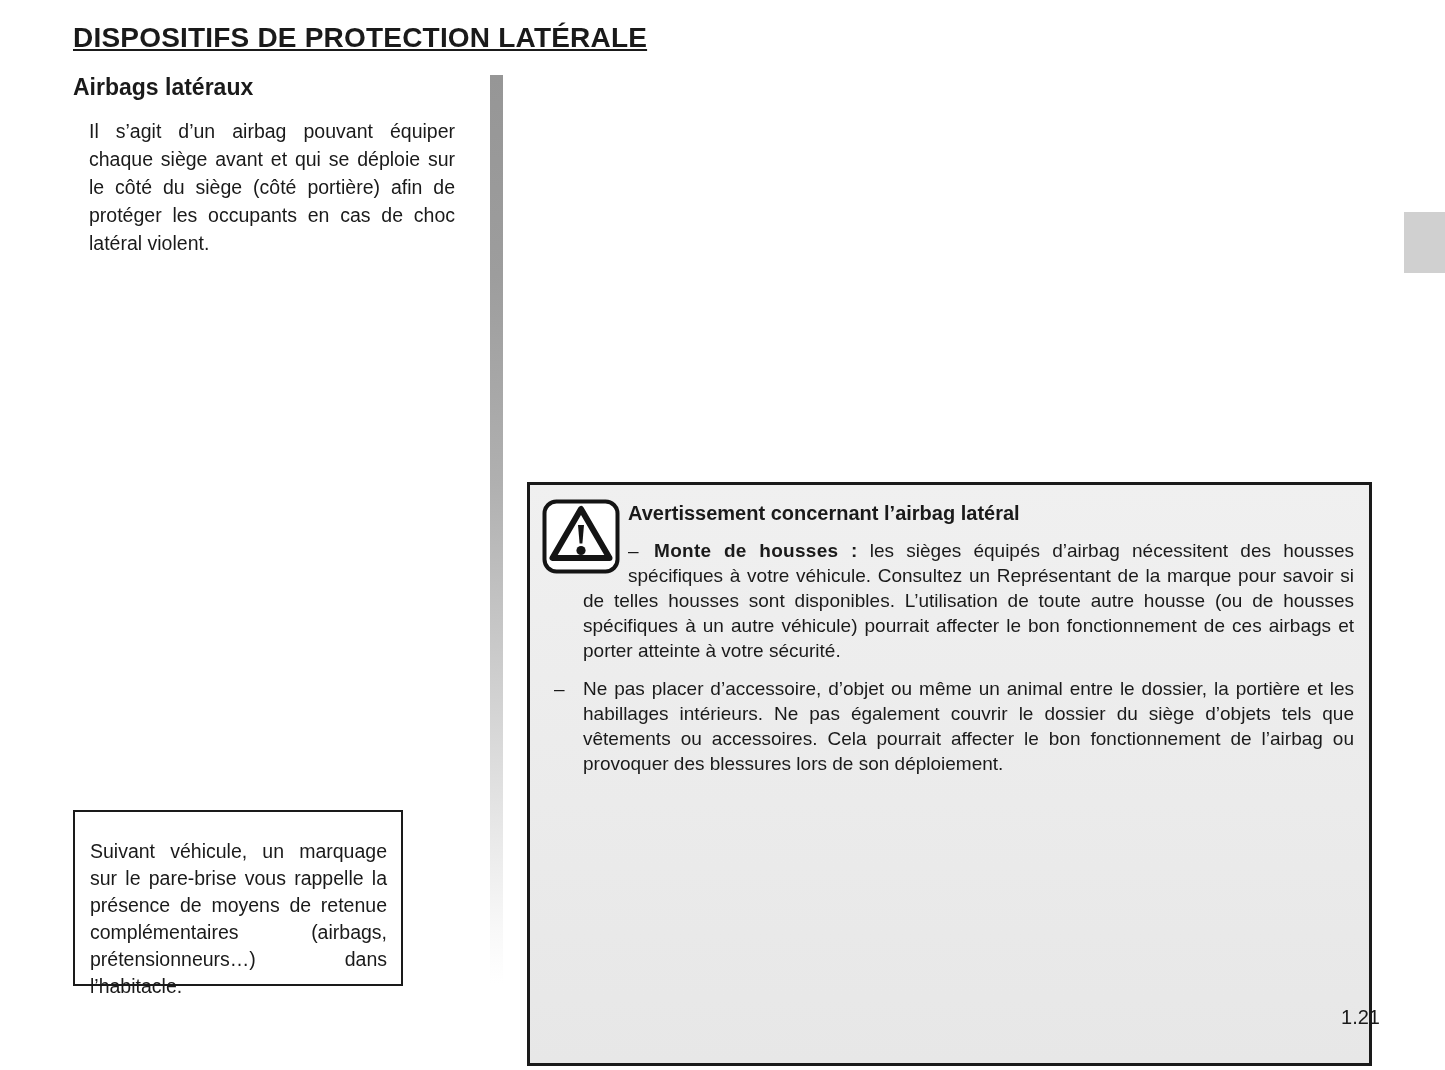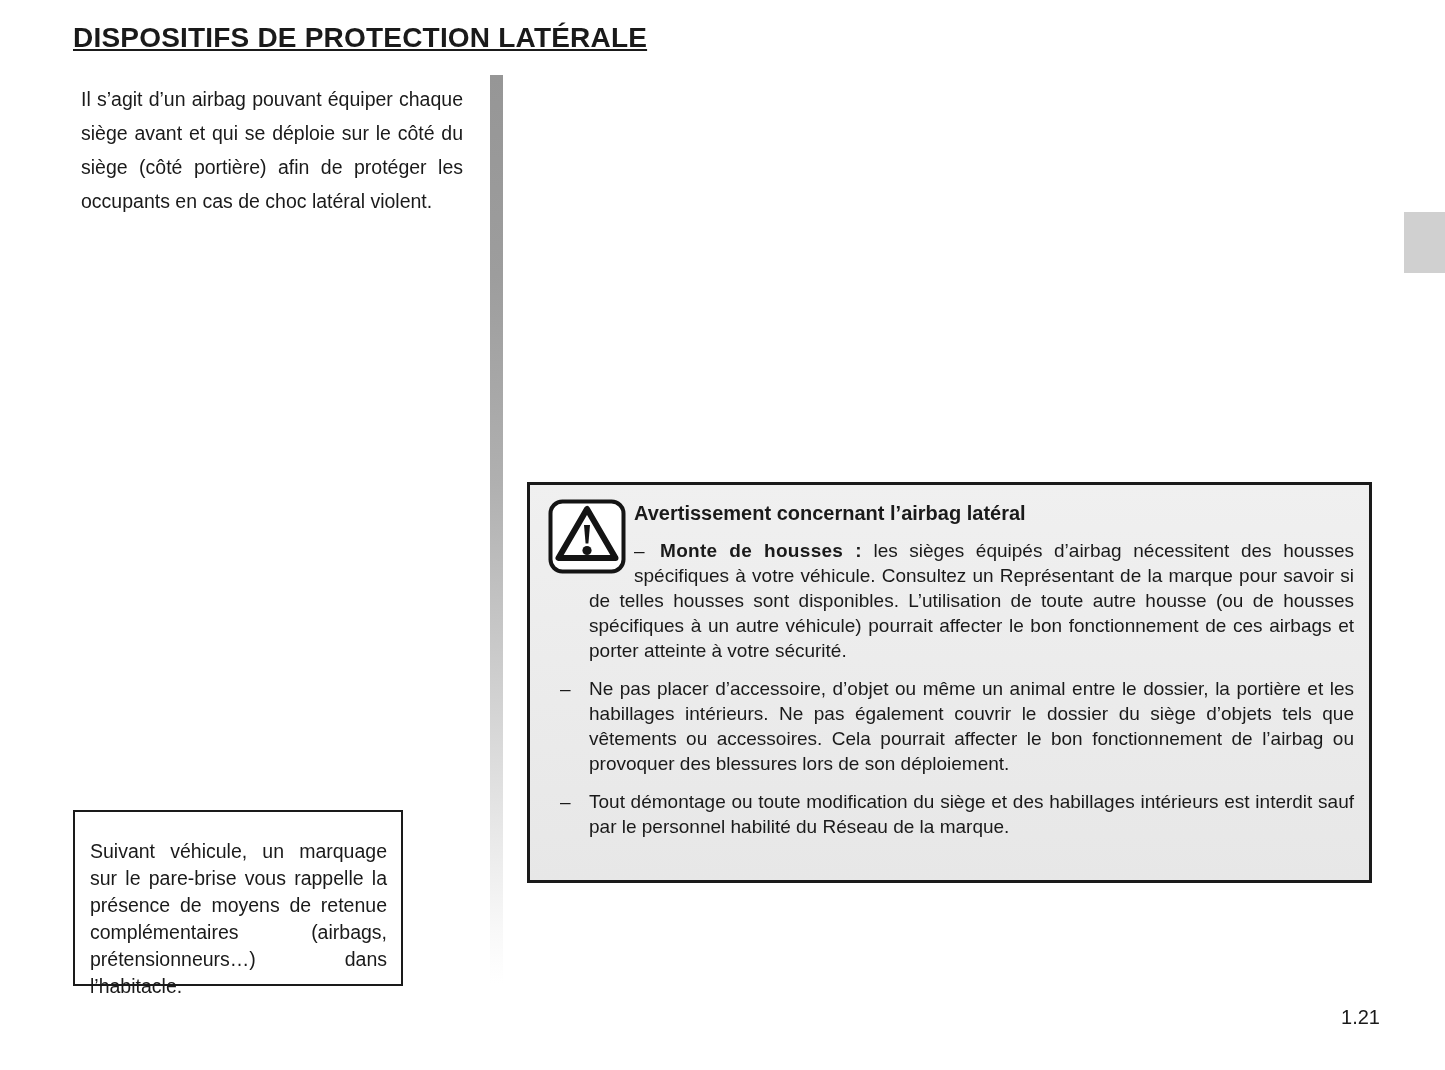--- a/index.html
+++ b/index.html
@@ -18,22 +18,22 @@
     margin: 0; white-space: nowrap; text-decoration: underline;
   }
 
   .left-col {
     position: absolute; left: 73px; top: 74px; width: 398px;
   }
   .section-heading {
     font-size: 23px; font-weight: bold; margin: 0 0 15px 0;
   }
   .intro-paragraph {
-    font-size: 19.5px; line-height: 34px;
-    text-align: justify; margin: 8px;
+    font-size: 19.5px; line-height: 28px;
+    text-align: justify; margin: 16px;
   }
 
   .column-divider {
     position: absolute; left: 490px; top: 75px;
     width: 13px; height: 908px;
     background: linear-gradient(to bottom,
       #969696 0%, #9d9d9d 22%, #b0b0b0 45%,
       #cccccc 65%, #e6e6e6 82%, #f8f8f8 94%, #ffffff 100%);
   }
 
@@ -48,24 +48,24 @@
     border: 2px solid #1a1a1a; background: #ffffff;
     padding: 26px 14px 0 15px;
   }
   .info-box p {
     font-size: 19.5px; line-height: 27px;
     text-align: justify; margin: 0;
   }
 
   .warning-box {
     position: absolute; left: 527px; top: 482px;
-    width: 845px; height: 401px; box-sizing: border-box;
+    width: 845px; height: 584px; box-sizing: border-box;
     border: 3px solid #1a1a1a;
     background: linear-gradient(to bottom, #f0f0f0 0%, #ebebeb 55%, #e7e7e7 100%);
-    padding: 12px 15px 0 18px;
+    padding: 12px 15px 0 12px;
     font-size: 19px; line-height: 25px;
   }
   .warn-icon {
     float: left; width: 78px; height: 75px;
     margin: 2px 8px 8px 0;
   }
   .warn-icon svg { display: block; width: 78px; height: 75px; }
   .warning-heading {
     font-size: 20px; font-weight: bold;
     margin: 4px 0 12px 0;
@@ -86,20 +86,21 @@
     font-size: 20px;
     margin-left: 11px;
   }
 </style>
 </head>
 <body>
 
 <h1 class="page-title">DISPOSITIFS DE PROTECTION LATÉRALE</h1>
 
 <div class="left-col">
+  <h2 class="section-heading">Airbags latéraux</h2>
   <p class="intro-paragraph">Il s’agit d’un airbag pouvant équiper chaque siège avant et qui se déploie sur le côté du siège (côté portière) afin de protéger les occupants en cas de choc latéral violent.</p>
 </div>
 
 <div class="column-divider"></div>
 
 <div class="side-tab"></div>
 
 <div class="info-box">
   <p>Suivant véhicule, un marquage sur le pare-brise vous rappelle la pré­sence de moyens de retenue com­plémentaires (airbags, prétension­neurs…) dans l’habitacle.</p>
 </div>
@@ -109,16 +110,15 @@
     <svg viewBox="0 0 78 75" xmlns="http://www.w3.org/2000/svg">
       <rect x="2.5" y="2.5" width="73" height="70" rx="12" fill="#ffffff" stroke="#141414" stroke-width="4"></rect>
       <path d="M39 10 L10.5 59 L67.5 59 Z" fill="none" stroke="#141414" stroke-width="6" stroke-linejoin="round"></path>
       <path d="M36 26 L42 26 L40.4 44.5 L37.6 44.5 Z" fill="#141414"></path>
       <circle cx="39" cy="51.5" r="4.6" fill="#141414"></circle>
     </svg>
   </span>
   <h3 class="warning-heading">Avertissement concernant l’airbag latéral</h3>
   <p class="warn-item"><span class="dash">–</span><strong>Monte de housses :</strong> <span>les sièges équipés d’airbag nécessitent des housses spécifiques à votre véhicule. Consultez un Représentant de la marque pour savoir si de telles housses sont disponibles. L’utilisation de toute autre housse (ou de housses spécifiques à un autre véhicule) pourrait af­fecter le bon fonctionnement de ces airbags et porter atteinte à votre sécurité.</span></p>
   <p class="warn-item hanging"><span class="dash wide">–</span><span>Ne pas placer d’accessoire, d’objet ou même un animal entre le dossier, la por­tière et les habillages intérieurs. Ne pas également couvrir le dossier du siège d’objets tels que vêtements ou accessoires. Cela pourrait affecter le bon fonc­tionnement de l’airbag ou provoquer des blessures lors de son déploiement.</span></p>
-  <p class="warn-item hanging"><span class="dash wide">–</span><span>Tout démontage ou toute modification du siège et des habillages intérieurs est interdit sauf par le personnel habilité du Réseau de la marque.</span></p>
 </div>
 
 <div class="page-number">1.21</div>
 
 </body></html>

